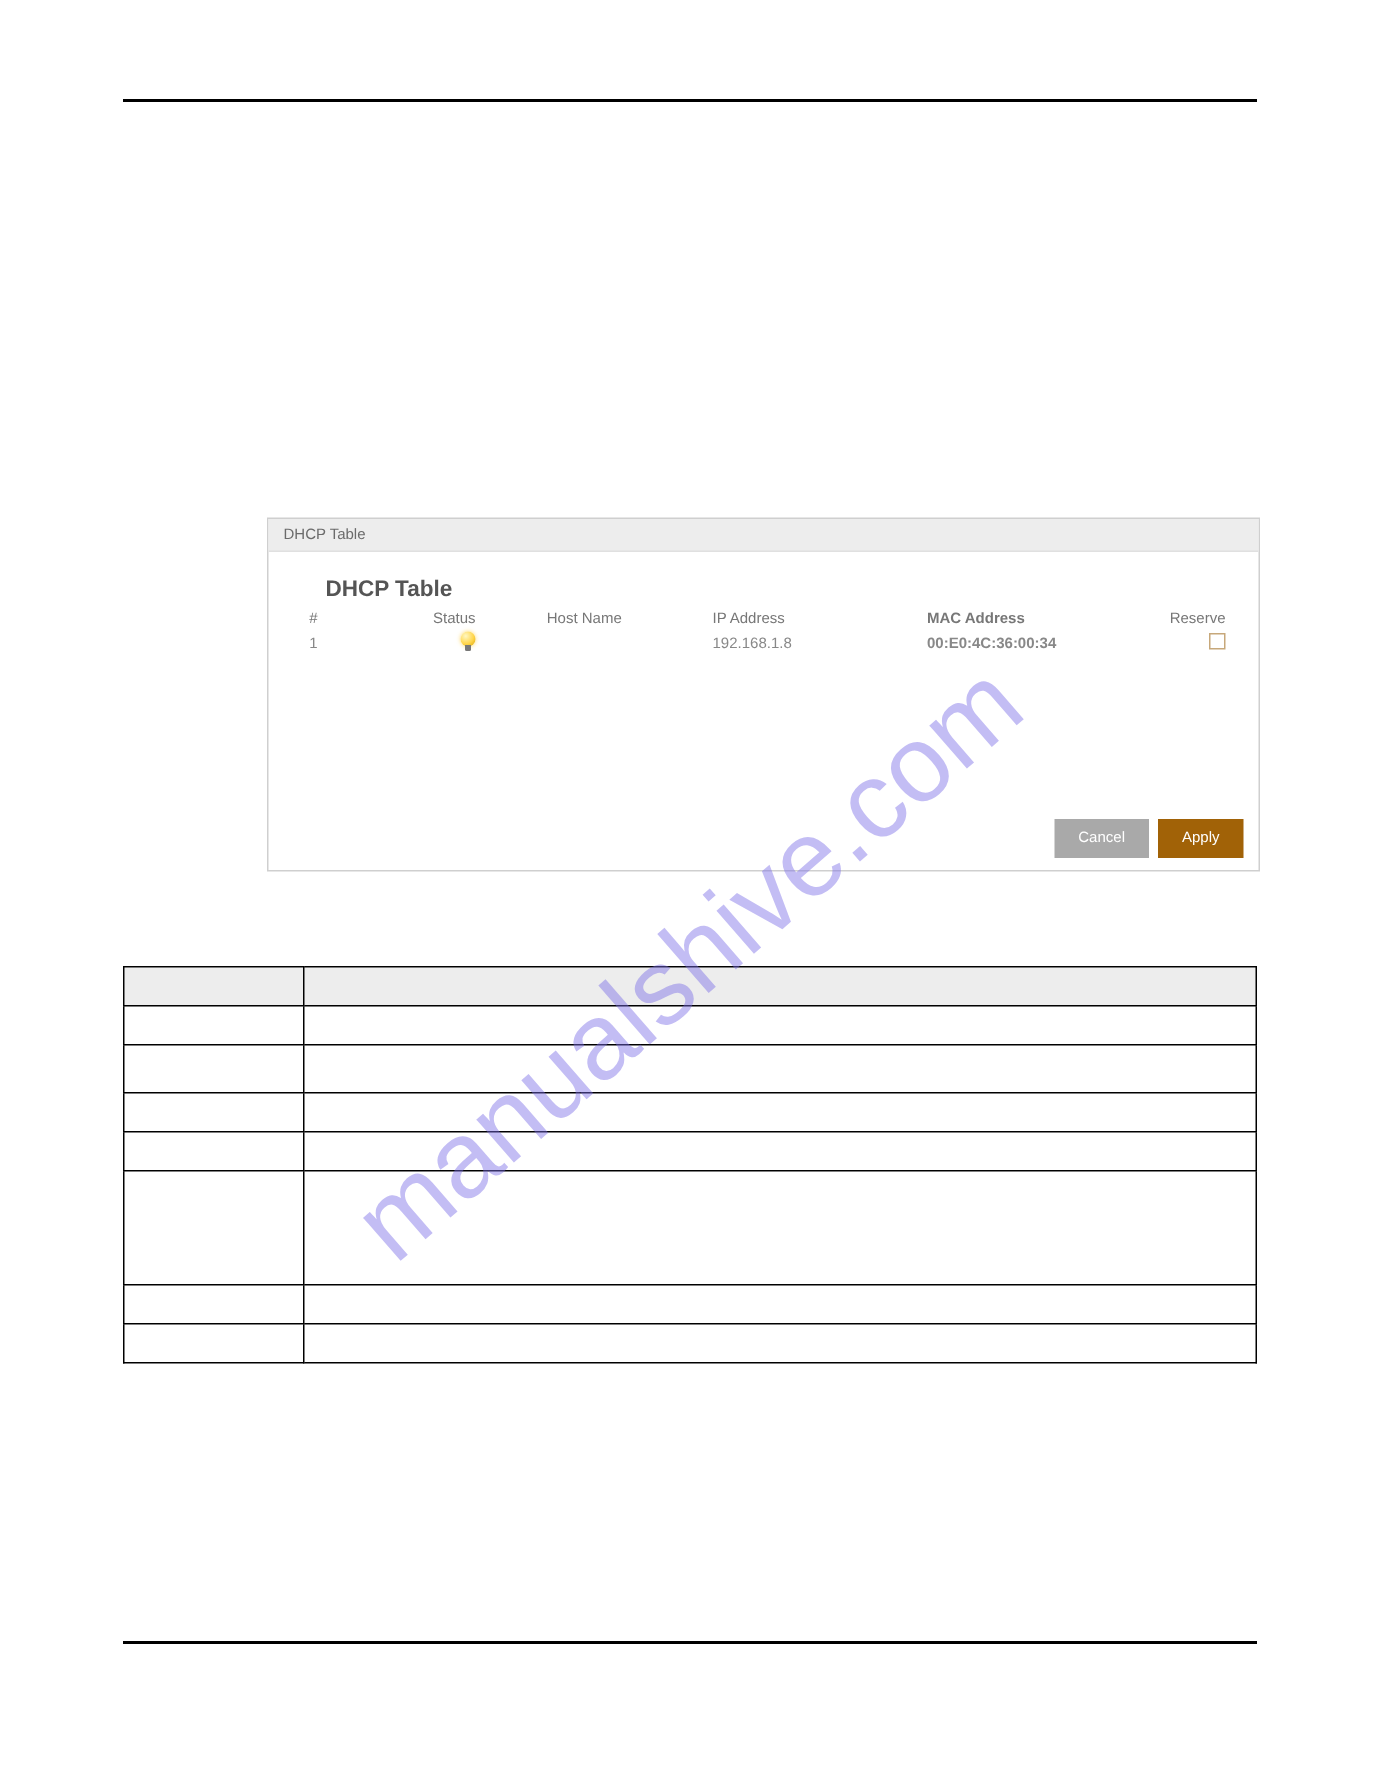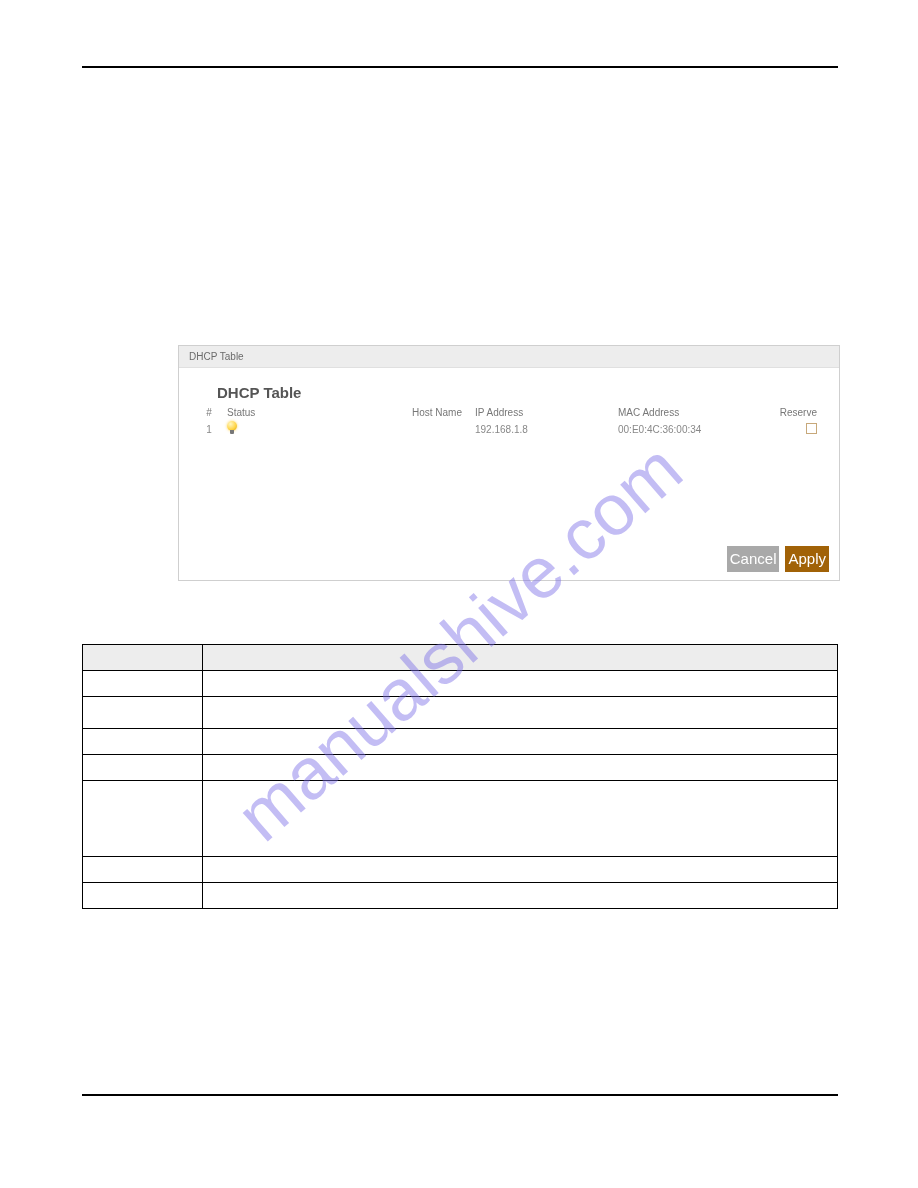--- a/index.html
+++ b/index.html
@@ -60,24 +60,24 @@
     margin-top: 6px;
     margin-bottom: 6px;
   }
   .dhcp-cols {
     display: flex;
     color: #777;
     font-size: 10px;
     margin-left: -10px;
   }
   .col-idx { width: 36px; text-align: center; }
-  .col-status { width: 90px; text-align: left; }
-  .col-host { width: 145px; text-align: right; }
+  .col-status { width: 90px; text-align: right; }
+  .col-host { width: 145px; text-align: center; }
   .col-ip { width: 143px; text-align: left; margin-left: 13px; }
-  .col-mac { width: 155px; text-align: left; }
+  .col-mac { width: 155px; text-align: left; font-weight: bold; }
   .col-reserve { flex: 1; text-align: right; }
 
   .dhcp-row {
     display: flex;
     color: #888;
     font-size: 10px;
     margin-left: -10px;
     margin-top: 2px;
     align-items: center;
     height: 18px;
@@ -114,22 +114,22 @@
   .panel-buttons {
     position: absolute;
     right: 10px;
     bottom: 8px;
     display: flex;
     gap: 6px;
   }
   .btn {
     height: 26px;
     line-height: 26px;
-    padding: 0 3px;
-    font-size: 15px;
+    padding: 0 16px;
+    font-size: 10px;
     color: #fff;
     text-align: center;
     cursor: pointer;
     user-select: none;
   }
   .btn-cancel { background: #a9a9a9; }
   .btn-apply  { background: #a16207; }
 
   
   .desc-table {

